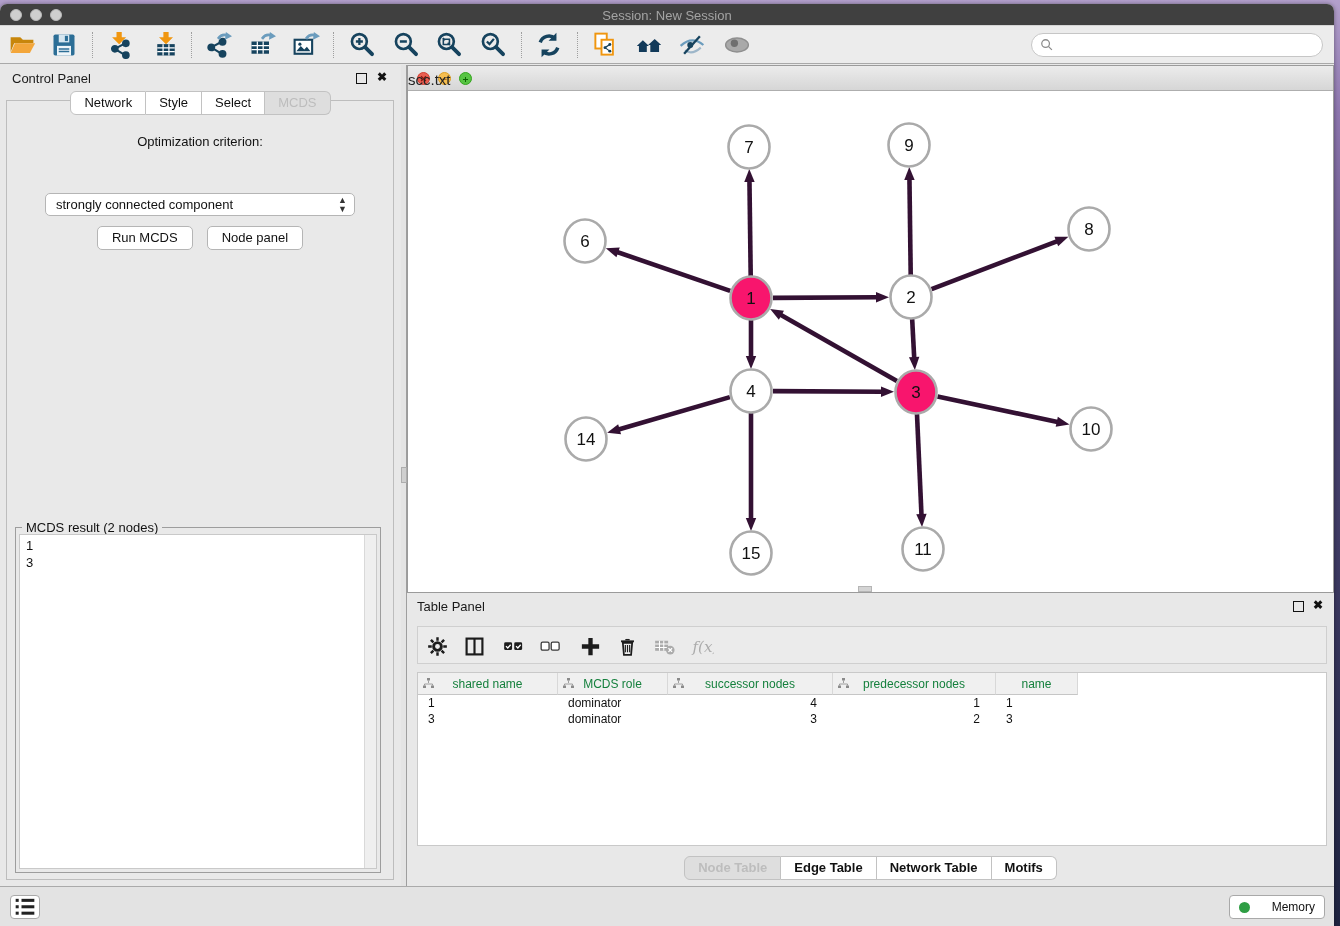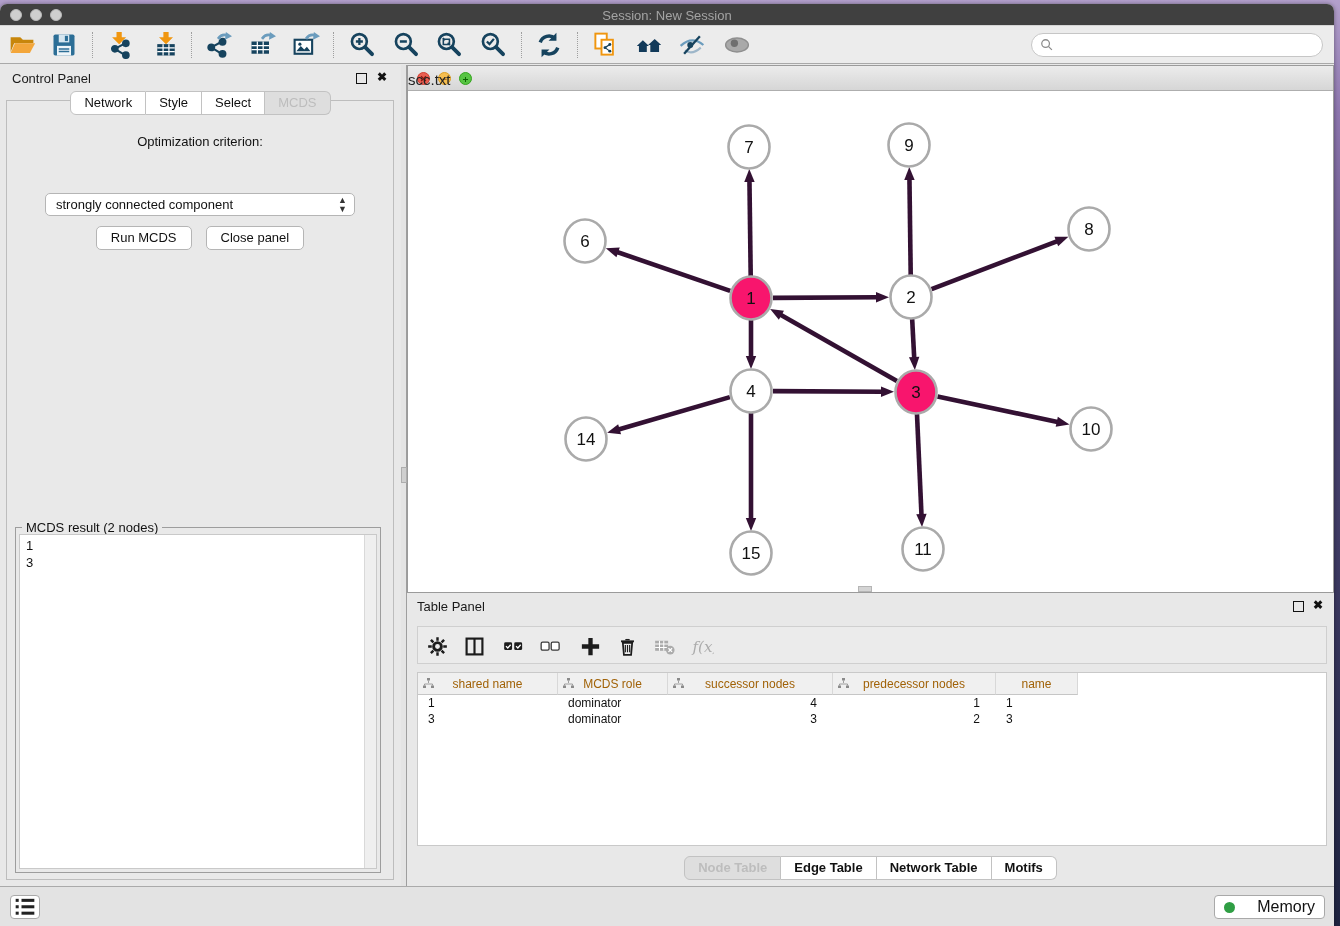--- a/index.html
+++ b/index.html
@@ -88,37 +88,37 @@
   
   .table-panel { position:absolute; top:528px; left:0; right:0; bottom:0; background:#e8e8e8; }
   .tp-toolbar { position:absolute; left:10px; right:7px; top:33px; height:38px;
     background:#ebebeb; border:1px solid #cfcfcf; }
   .tpi { position:absolute; top:6px; width:28px; height:26px; display:flex; align-items:center; justify-content:center; }
   .tpi svg { width:23px; height:23px; }
   .tbl { position:absolute; left:10px; right:7px; top:79px; height:174px; background:#fff;
     border:1px solid #c9c9c9; overflow:hidden; }
   .tbl-header { display:flex; height:22px; }
   .th { position:relative; background:#f0f0f0; border-right:1px solid #d8d8d8;
-    border-bottom:1px solid #c6c6c6; font-size:12px; color:#a16207; display:flex;
+    border-bottom:1px solid #c6c6c6; font-size:12px; color:#15803d; display:flex;
     align-items:center; justify-content:center; }
   .th svg { position:absolute; left:4px; width:13px; height:13px; }
   .tr { display:flex; height:16px; font-size:12px; color:#111; }
   .td { padding:1px 0 0 0; white-space:nowrap; overflow:hidden; }
   .td.l { padding-left:10px; text-align:left; }
   .td.r { padding-right:16px; text-align:right; }
   .tp-tabs { position:absolute; bottom:6px; width:100%; display:flex; justify-content:center; }
   .tp-tabs .seg { font-weight:700; }
 
   
   .statusbar { position:absolute; bottom:0; height:40px; left:0; right:0; background:#e3e3e3;
     border-top:1px solid #aaa; }
   .sb-btn { position:absolute; background:#fff; border:1px solid #a9a9a9; border-radius:4px;
     height:24px; top:8px; display:flex; align-items:center; justify-content:center; }
   .sb-list { left:10px; width:30px; }
-  .sb-mem { right:9px; padding:0 9px; font-size:16px; color:#111; gap:22px; }
+  .sb-mem { right:9px; padding:0 9px; font-size:12px; color:#111; gap:22px; }
   .mem-dot { width:11px; height:11px; border-radius:50%; }
 </style>
 </head>
 <body>
 
 <div class="app">
 
   <div class="titlebar">
     <span class="tl" style="left:10px"></span>
     <span class="tl" style="left:30px"></span>
@@ -302,21 +302,21 @@
           <span class="seg active">MCDS</span>
         </div>
       <div class="cp-content">
         <div class="opt-label">Optimization criterion:</div>
         <div class="dropdown">
           <span>strongly connected component</span>
           <span class="dd-stepper">▲<br>▼</span>
         </div>
         <div class="btn-row">
           <button class="push-btn">Run MCDS</button>
-          <button class="push-btn">Close panel</button>
+          <button class="push-btn">Node panel</button>
         </div>
         <div class="groupbox">
           <span class="groupbox-label">MCDS result (2 nodes)</span>
           <div class="result-area" id="result-area">
             <div>1</div>
               <div>3</div>
               <div class="result-scroll"></div>
           </div>
         </div>
       </div>

